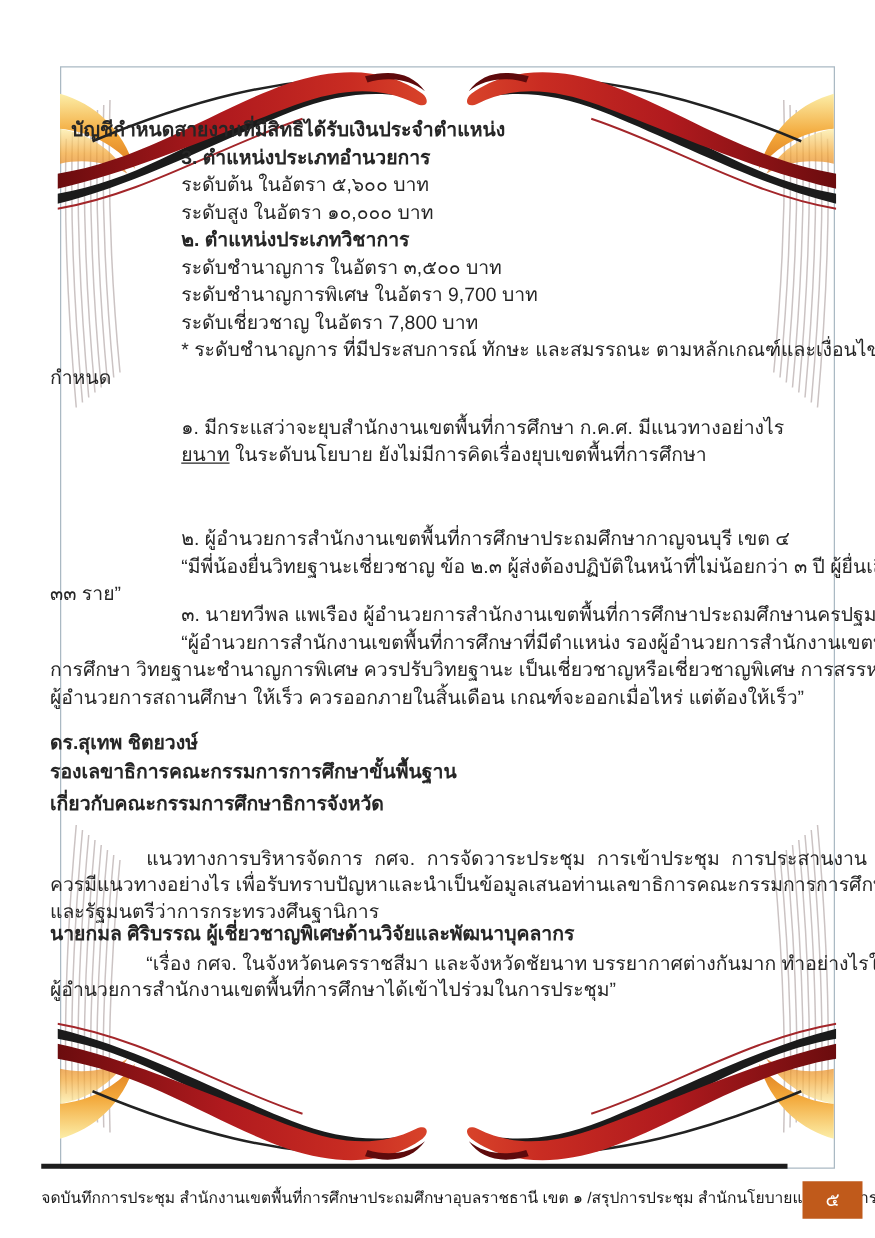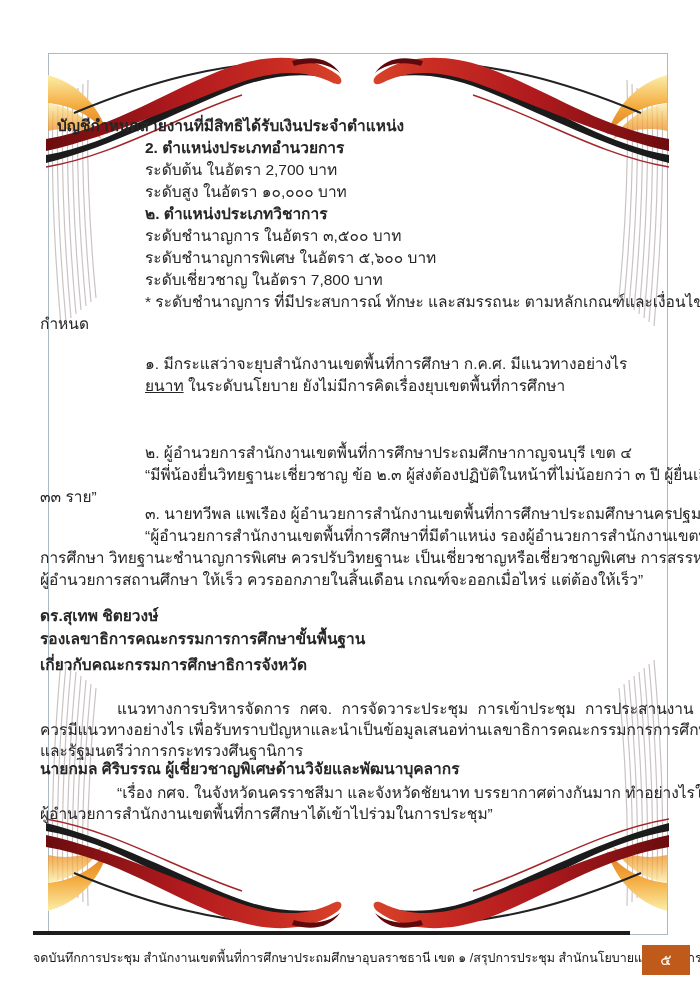--- a/index.html
+++ b/index.html
@@ -14,21 +14,21 @@
   .frame{
     position:absolute;left:48px;top:53px;width:620px;height:882px;
     border:1px solid #aab9c3;
     box-sizing:border-box;
   }
   .corner{position:absolute;width:300px;height:280px;pointer-events:none;}
   .corner.tl{left:46px;top:51px;}
   .corner.tr{left:369px;top:51px;transform:scaleX(-1);}
   .corner.bl{left:46px;top:655px;transform:scaleY(-1);}
   .corner.br{left:369px;top:655px;transform:scale(-1,-1);}
-  .block{position:absolute;left:40px;width:628px;margin-top:21px;}
+  .block{position:absolute;left:40px;width:628px;}
   .line{height:22px;line-height:22px;font-size:15.5px;white-space:nowrap;}
   .ind{margin-left:105px;}
   .ml17{margin-left:17px;}
   .ml77{margin-left:77px;text-align:center;}
   .b{font-weight:bold;}
   .u{text-decoration:underline;}
   .just{word-spacing:5px;}
   .sig-line{height:23px;line-height:23px;font-size:15.5px;font-weight:bold;}
   .footer-bar{position:absolute;left:33px;top:931px;width:597px;height:4px;background:#1d1d1d;}
   .footer-text{position:absolute;left:33px;top:950px;width:590px;font-size:12.5px;line-height:16px;color:#1a1a1a;white-space:nowrap;}
@@ -89,26 +89,26 @@
     </svg>
   <svg class="corner bl" viewBox="0 0 300 280">
       <use href="#corner-art"></use>
     </svg>
   <svg class="corner br" viewBox="0 0 300 280">
       <use href="#corner-art"></use>
     </svg>
 
   <div class="block" style="top:94px">
     <div class="line b ml17">บัญชีกำหนดสายงานที่มีสิทธิได้รับเงินประจำตำแหน่ง</div>
-    <div class="line b ind">2. ตำแหน่งประเภทอำนวยการ</div>
-    <div class="line ind">ระดับต้น  ในอัตรา 2,700 บาท</div>
+    <div class="line b ind">3. ตำแหน่งประเภทอำนวยการ</div>
+    <div class="line ind">ระดับต้น  ในอัตรา ๕,๖๐๐ บาท</div>
     <div class="line ind">ระดับสูง ในอัตรา ๑๐,๐๐๐ บาท</div>
     <div class="line b ind">๒. ตำแหน่งประเภทวิชาการ</div>
     <div class="line ind">ระดับชำนาญการ ในอัตรา ๓,๕๐๐ บาท</div>
-    <div class="line ind">ระดับชำนาญการพิเศษ ในอัตรา ๕,๖๐๐ บาท</div>
+    <div class="line ind">ระดับชำนาญการพิเศษ ในอัตรา 9,700 บาท</div>
     <div class="line ind">ระดับเชี่ยวชาญ ในอัตรา 7,800 บาท</div>
     <div class="line ind">* ระดับชำนาญการ ที่มีประสบการณ์ ทักษะ และสมรรถนะ ตามหลักเกณฑ์และเงื่อนไขที่ ก.ค.ศ.</div>
     <div class="line">กำหนด</div>
   </div>
 
   <div class="block" style="top:332px">
     <div class="line ind">๑. มีกระแสว่าจะยุบสำนักงานเขตพื้นที่การศึกษา ก.ค.ศ. มีแนวทางอย่างไร</div>
     <div class="line ind"><span class="u">ยนาท</span><span> ในระดับนโยบาย ยังไม่มีการคิดเรื่องยุบเขตพื้นที่การศึกษา</span></div>
   </div>
 

